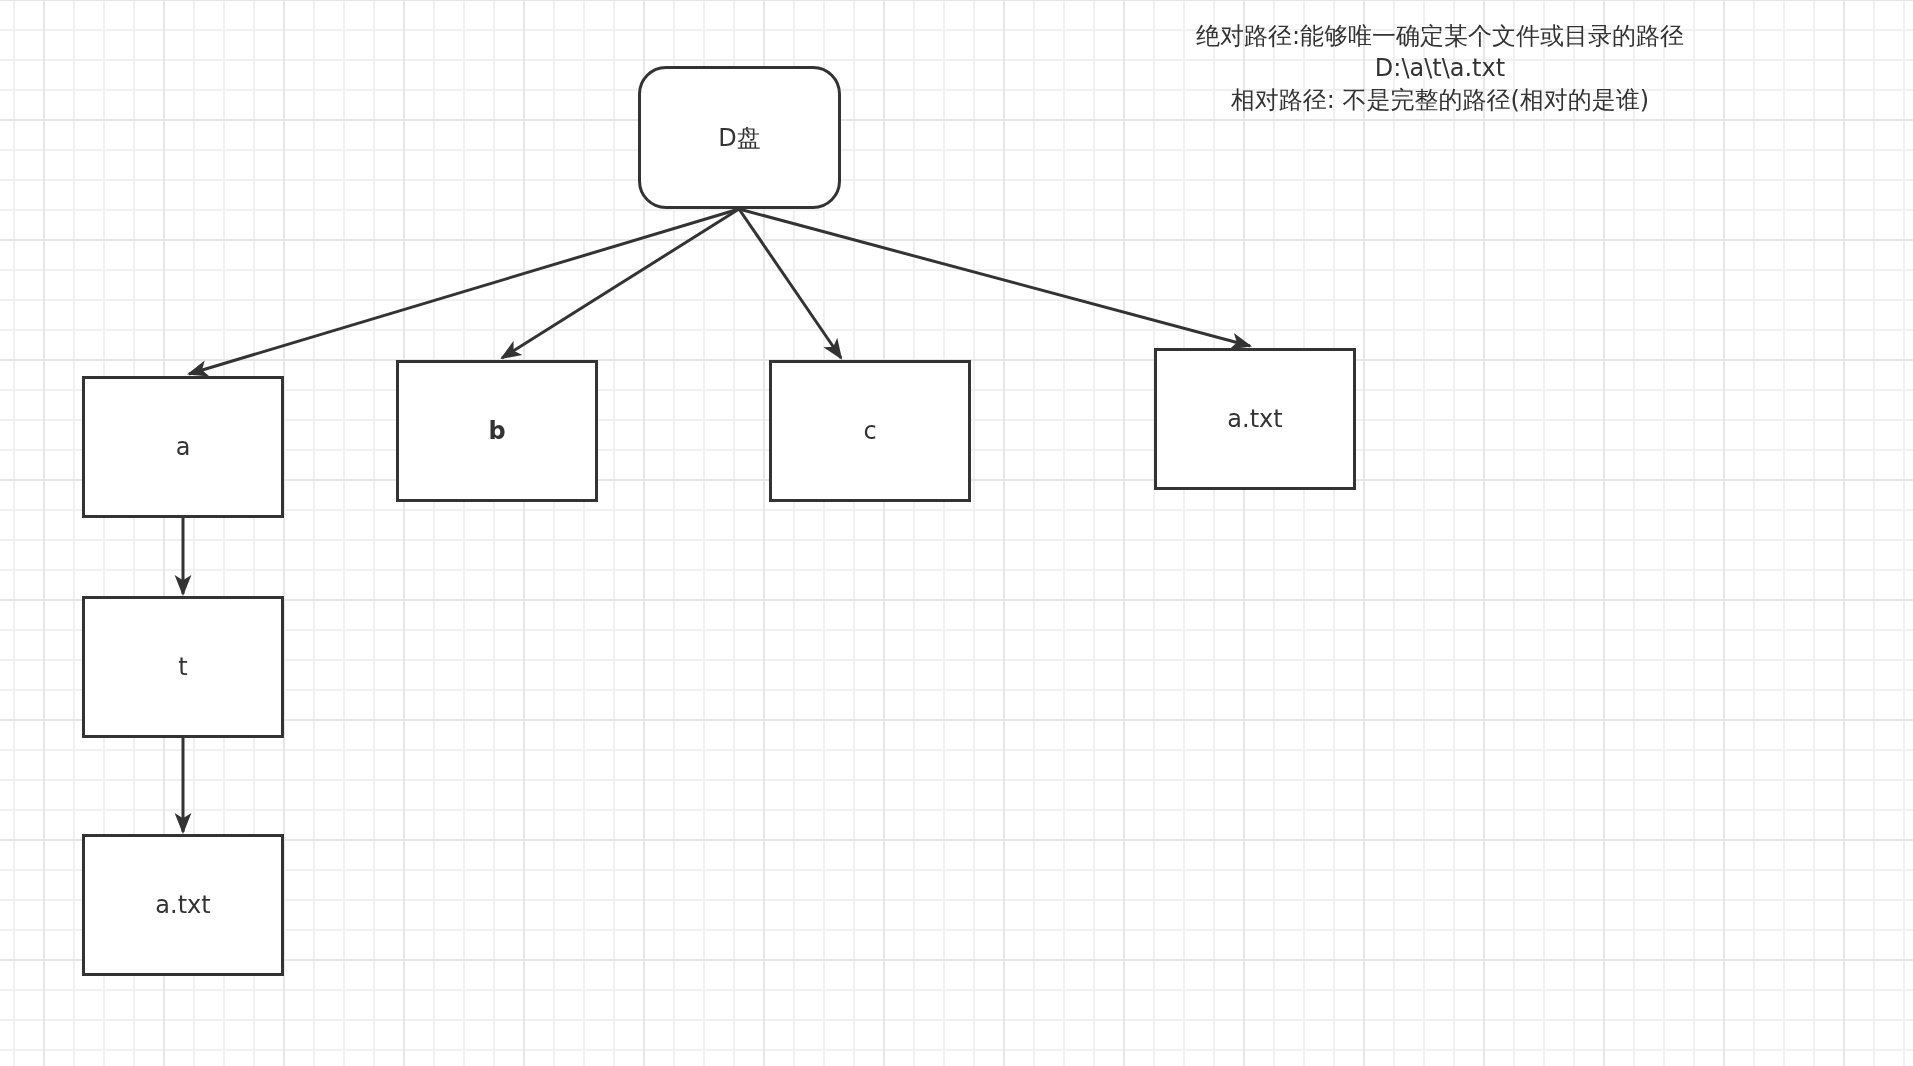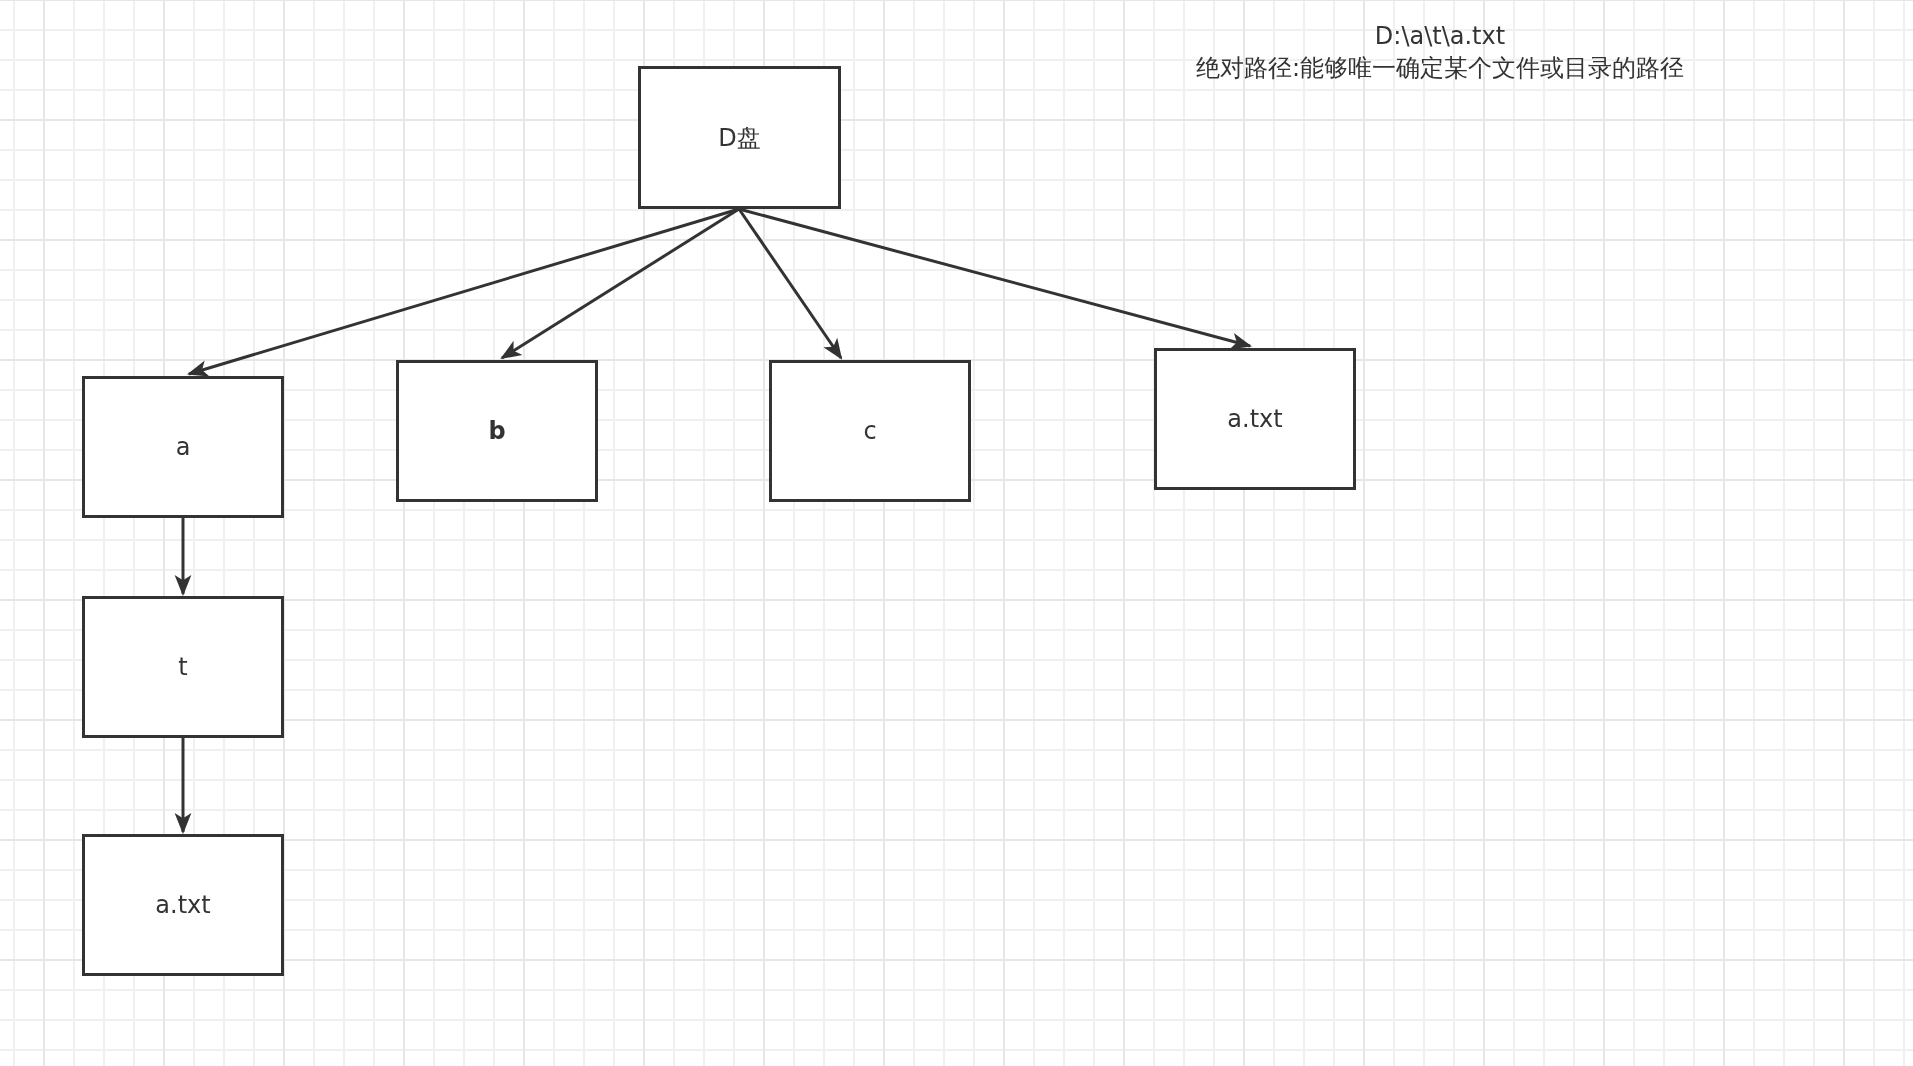--- a/index.html
+++ b/index.html
@@ -80,21 +80,21 @@
     <g stroke="#333333" stroke-width="3" fill="none">
       <line x1="739" y1="209" x2="189" y2="374" marker-end="url(#arrow)"></line>
       <line x1="739" y1="209" x2="502" y2="358" marker-end="url(#arrow)"></line>
       <line x1="739" y1="209" x2="841" y2="358" marker-end="url(#arrow)"></line>
       <line x1="739" y1="209" x2="1250" y2="346" marker-end="url(#arrow)"></line>
       <line x1="183" y1="518" x2="183" y2="594" marker-end="url(#arrow)"></line>
       <line x1="183" y1="738" x2="183" y2="832" marker-end="url(#arrow)"></line>
     </g>
   </svg>
 
-  <div class="node" style="left:638px; top:66px; width:203px; height:143px;">
+  <div class="node" style="left:638px; top:66px; width:203px; height:143px;border-radius:28px;">
     <span class="label">D盘</span>
   </div>
 
   <div class="node" style="left:82px; top:376px;">
     <span class="label">a</span>
   </div>
 
   <div class="node" style="left:396px; top:360px;">
     <span class="label bold">b</span>
   </div>
@@ -109,17 +109,18 @@
 
   <div class="node" style="left:82px; top:596px;">
     <span class="label">t</span>
   </div>
 
   <div class="node" style="left:82px; top:834px;">
     <span class="label">a.txt</span>
   </div>
 
   <div id="note">
+    <div>绝对路径:能够唯一确定某个文件或目录的路径</div>
     <div>D:\a\t\a.txt</div>
-    <div>绝对路径:能够唯一确定某个文件或目录的路径</div>
+    <div>相对路径: 不是完整的路径(相对的是谁)</div>
   </div>
 
 </div>
 
 </body></html>

